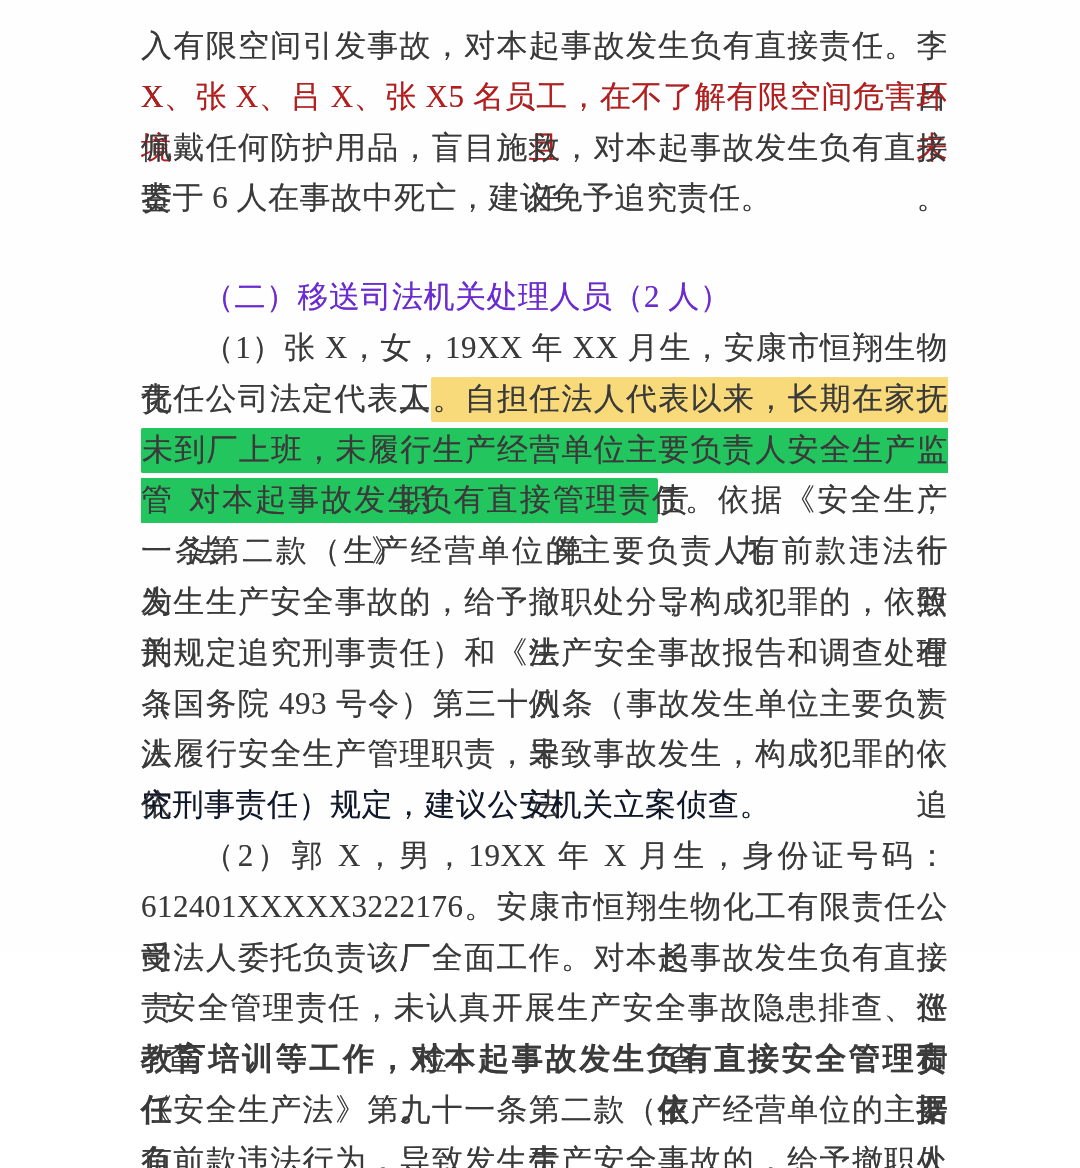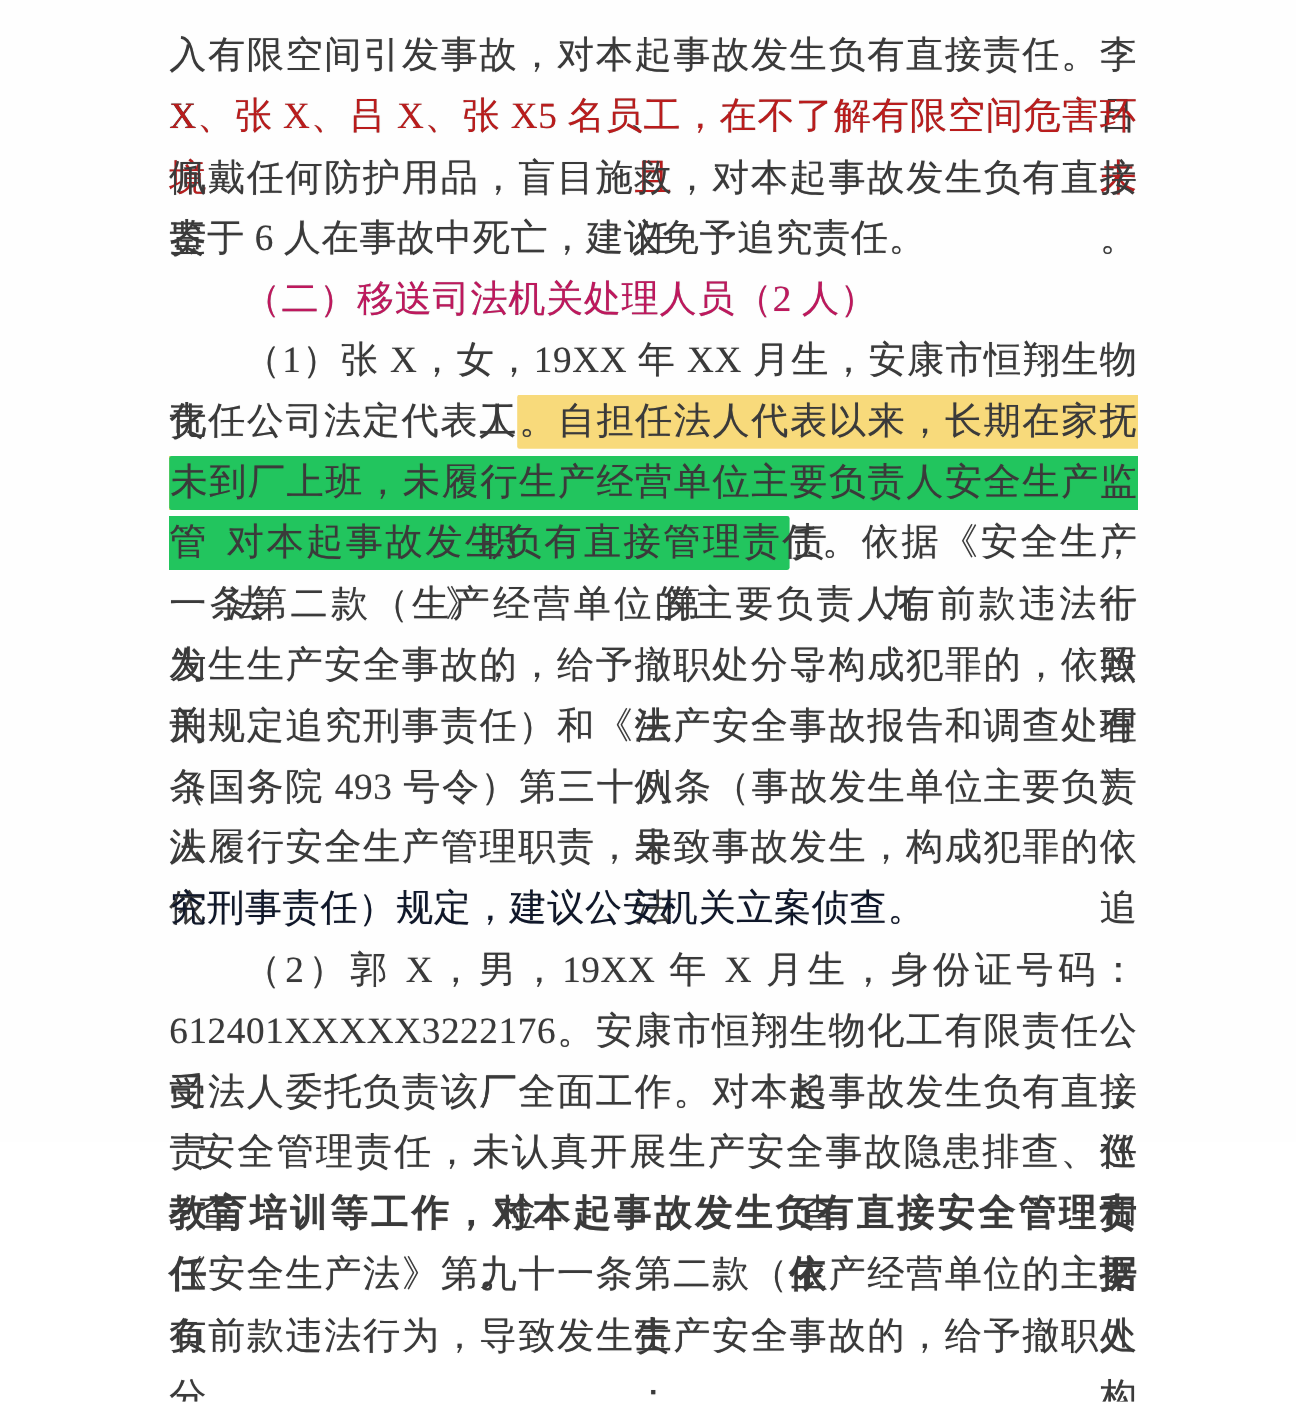--- a/index.html
+++ b/index.html
@@ -48,21 +48,21 @@
 </style>
 </head>
 <body>
 
 <div class="page" style="background: rgb(254, 254, 254);">
   <div class="content">
       <div class="text-line justify" style="color: rgb(58, 58, 58);"><span>入有限空间引发事故，对本起事故发生负有直接责任。李 X、吕</span></div>
       <div class="text-line justify" style="color: #b91c1c;"><span>X、张 X、吕 X、张 X5 名员工，在不了解有限空间危害环境且未</span></div>
       <div class="text-line justify" style="color: rgb(58, 58, 58);"><span>佩戴任何防护用品，盲目施救，对本起事故发生负有直接责任。</span></div>
       <div class="text-line" style="color: rgb(58, 58, 58);"><span>鉴于 6 人在事故中死亡，建议免予追究责任。</span></div>
-      <div class="text-line indent" style="color: #be185d;"><span>（二）移送司法机关处理人员（2 人）</span></div>
+      <div class="text-line indent" style="color: #6d28d9; margin-top: 48px;"><span>（二）移送司法机关处理人员（2 人）</span></div>
       <div class="text-line justify indent" style="color: rgb(58, 58, 58);"><span>（1）张 X，女，19XX 年 XX 月生，安康市恒翔生物化工有限</span></div>
       <div class="text-line justify" style="color: rgb(58, 58, 58);"><span>责任公司法定代表人</span><span class="hl" style="background-color: rgb(248, 218, 123);">。自担任法人代表以来，长期在家抚养小孩，</span></div>
       <div class="text-line justify" style="color: rgb(58, 58, 58);"><span class="hl" style="background-color: #22c55e;">未到厂上班，未履行生产经营单位主要负责人安全生产监管职</span><span>责，</span></div>
       <div class="text-line justify" style="color: rgb(58, 58, 58); padding-left: 48px;"><span>对本起事故发生负有直接管理责任。依据《安全生产法》第九十</span></div>
       <div class="text-line justify" style="color: rgb(58, 58, 58);"><span>一条第二款（生产经营单位的主要负责人有前款违法行为，导致</span></div>
       <div class="text-line justify" style="color: rgb(58, 58, 58);"><span>发生生产安全事故的，给予撤职处分；构成犯罪的，依照刑法有</span></div>
       <div class="text-line justify" style="color: rgb(58, 58, 58);"><span>关规定追究刑事责任）和《生产安全事故报告和调查处理条例》</span></div>
       <div class="text-line justify" style="color: rgb(58, 58, 58);"><span>（国务院 493 号令）第三十八条（事故发生单位主要负责人未依</span></div>
       <div class="text-line justify" style="color: rgb(58, 58, 58);"><span>法履行安全生产管理职责，导致事故发生，构成犯罪的，依法追</span></div>
       <div class="text-line" style="color: #0f172a;"><span>究刑事责任）规定，建议公安机关立案侦查。</span></div>

